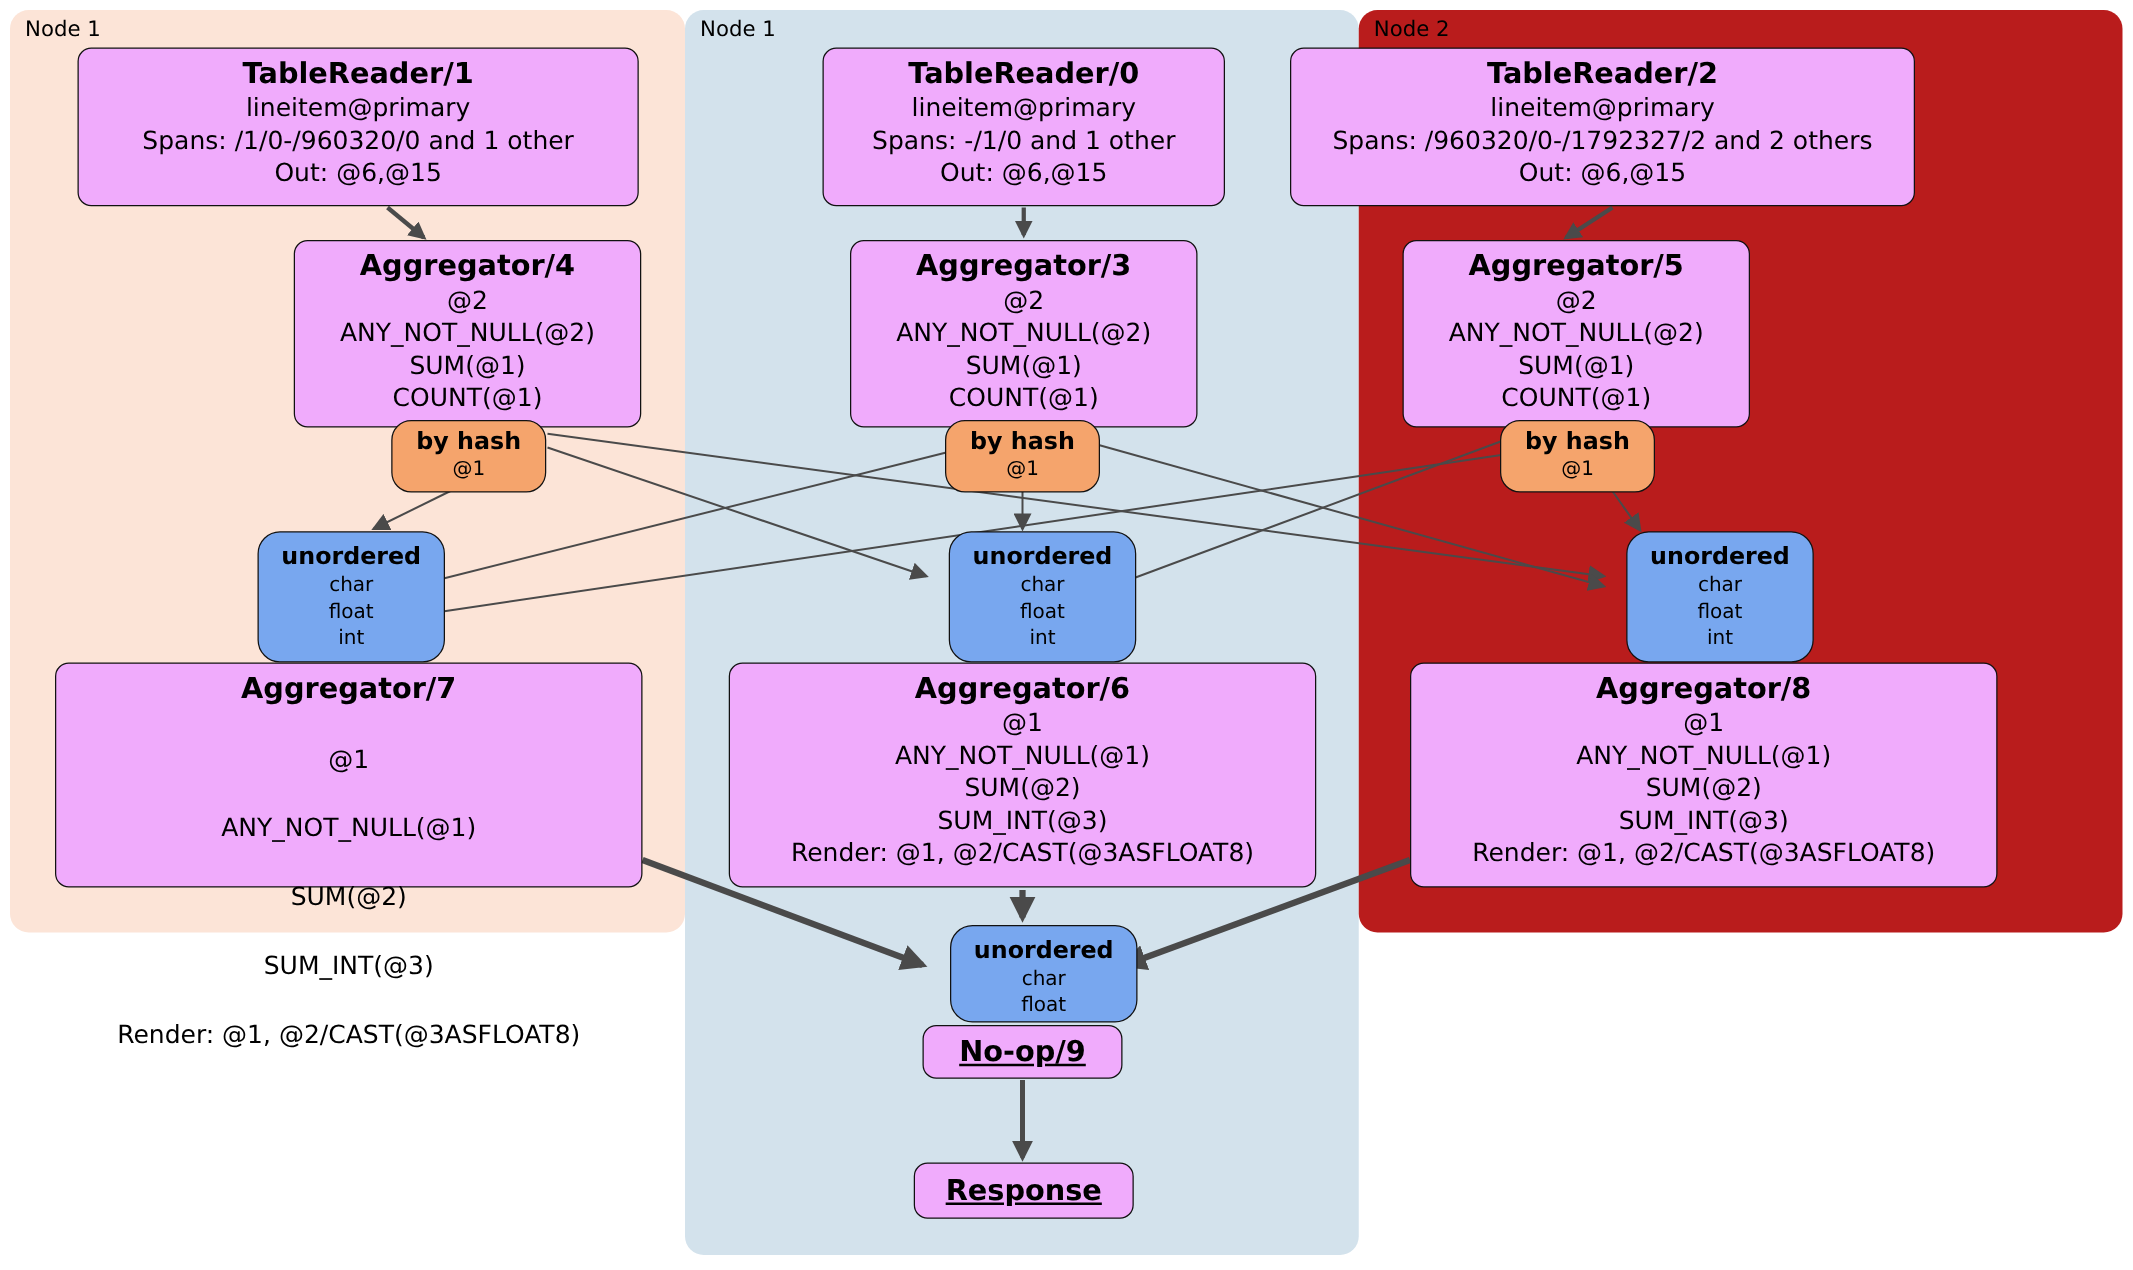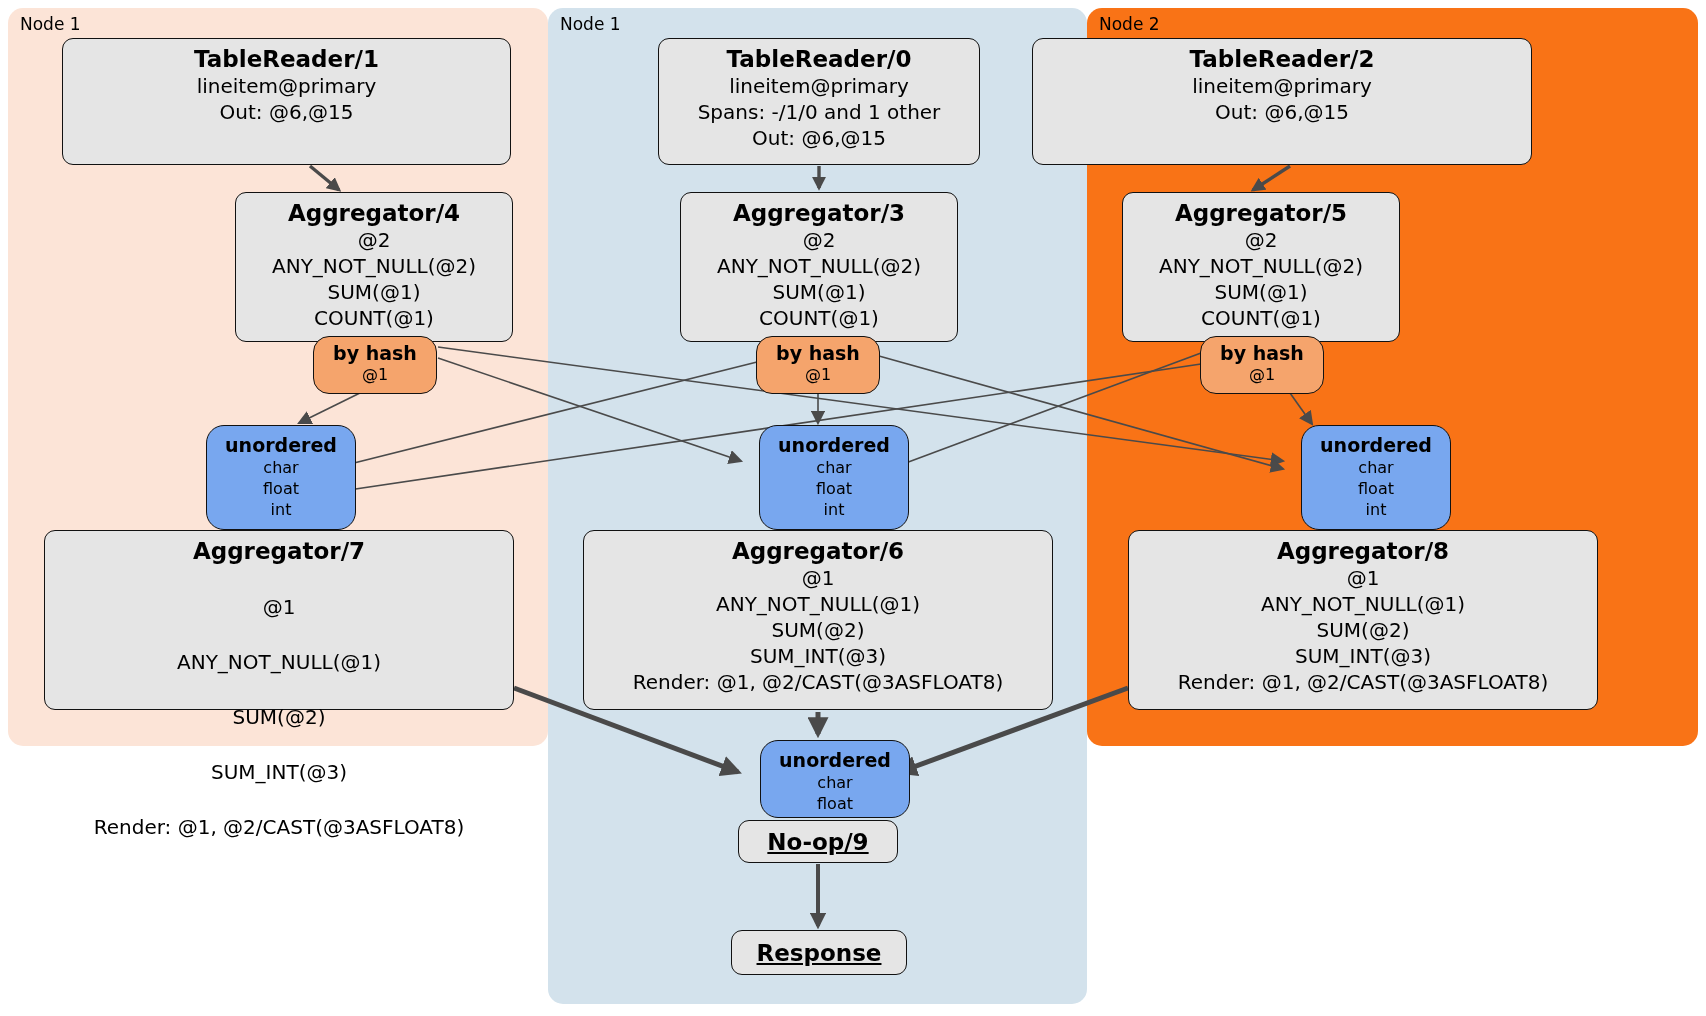--- a/index.html
+++ b/index.html
@@ -3,42 +3,42 @@
 <meta charset="utf-8">
 <style>
   html,body{margin:0;padding:0;background:#ffffff;}
   body{width:1706px;height:1016px;position:relative;overflow:hidden;
        font-family:"DejaVu Sans","Liberation Sans",sans-serif;color:#000;}
   .region{position:absolute;border-radius:15px;z-index:1;}
   .region .rlabel{position:absolute;left:12px;top:6px;font-size:17px;color:#000;}
   #edges{position:absolute;left:0;top:0;z-index:2;}
   .box{position:absolute;z-index:3;display:flex;flex-direction:column;align-items:center;
        justify-content:flex-start;text-align:center;box-sizing:border-box;}
-  .proc{background:#e5e5e5;border:1.6px solid #111;border-radius:11px;padding-top:6px;}
+  .proc{background:#f0abfc;border:1.6px solid #111;border-radius:11px;padding-top:6px;}
   .proc .title{font-size:23px;font-weight:bold;line-height:28px;white-space:nowrap;}
   .proc .line{font-size:20px;line-height:26px;white-space:nowrap;}
   .router{background:#f5a46c;border:1.4px solid #111;border-radius:16px;padding-top:5px;}
   .router .title{font-size:19px;font-weight:bold;line-height:23px;}
   .router .detail{font-size:16px;line-height:20px;}
   .sync{background:#78a7ef;border:1.4px solid #111;border-radius:18px;padding-top:7px;margin-left:16px;}
   .sync .title{font-size:19px;font-weight:bold;line-height:24px;}
   .sync .line{font-size:16px;line-height:21px;}
   .mini{justify-content:center;padding-top:0;}
   .mini .title{font-size:23px;font-weight:bold;line-height:24px;text-decoration:underline;}
 </style>
 </head>
 <body>
 
 <div class="region" style="left:8px;top:8px;width:540px;height:738px;background:#fce4d7;">
   <div class="rlabel">Node 1</div>
 </div>
 <div class="region" style="left:548px;top:8px;width:539px;height:996px;background:#d3e2ec;">
   <div class="rlabel">Node 1</div>
 </div>
-<div class="region" style="left:1087px;top:8px;width:611px;height:738px;background:#f97316;">
+<div class="region" style="left:1087px;top:8px;width:611px;height:738px;background:#b91c1c;">
   <div class="rlabel">Node 2</div>
 </div>
 
 <svg id="edges" width="1706" height="1016">
   <defs>
     <marker id="ah" viewBox="0 0 10 10" refX="8.5" refY="5" markerWidth="9" markerHeight="9" orient="auto">
       <path d="M0,0 L10,5 L0,10 z" fill="#4a4a4a"></path>
     </marker>
     <marker id="ahb" viewBox="0 0 10 10" refX="8" refY="5" markerWidth="4.2" markerHeight="4.2" orient="auto">
       <path d="M0,0 L10,5 L0,10 z" fill="#4a4a4a"></path>
@@ -64,31 +64,33 @@
     <line x1="818" y1="712" x2="818" y2="734" stroke-width="5" marker-end="url(#ahb)"></line>
     <line x1="1128" y1="688" x2="900" y2="772" stroke-width="5" marker-end="url(#ahb)"></line>
 
     <line x1="818" y1="864" x2="818" y2="926" stroke-width="4" marker-end="url(#ahb)"></line>
   </g>
 </svg>
 
 <div class="box proc" style="left:62px;top:38px;width:449px;height:127px;">
   <div class="title">TableReader/1</div>
   <div class="line">lineitem@primary</div>
+  <div class="line">Spans: /1/0-/960320/0 and 1 other</div>
   <div class="line">Out: @6,@15</div>
 </div>
 <div class="box proc" style="left:658px;top:38px;width:322px;height:127px;">
   <div class="title">TableReader/0</div>
   <div class="line">lineitem@primary</div>
   <div class="line">Spans: -/1/0 and 1 other</div>
   <div class="line">Out: @6,@15</div>
 </div>
 <div class="box proc" style="left:1032px;top:38px;width:500px;height:127px;">
   <div class="title">TableReader/2</div>
   <div class="line">lineitem@primary</div>
+  <div class="line">Spans: /960320/0-/1792327/2 and 2 others</div>
   <div class="line">Out: @6,@15</div>
 </div>
 
 <div class="box proc" style="left:235px;top:192px;width:278px;height:150px;">
   <div class="title">Aggregator/4</div>
   <div class="line">@2</div>
   <div class="line">ANY_NOT_NULL(@2)</div>
   <div class="line">SUM(@1)</div>
   <div class="line">COUNT(@1)</div>
 </div>

